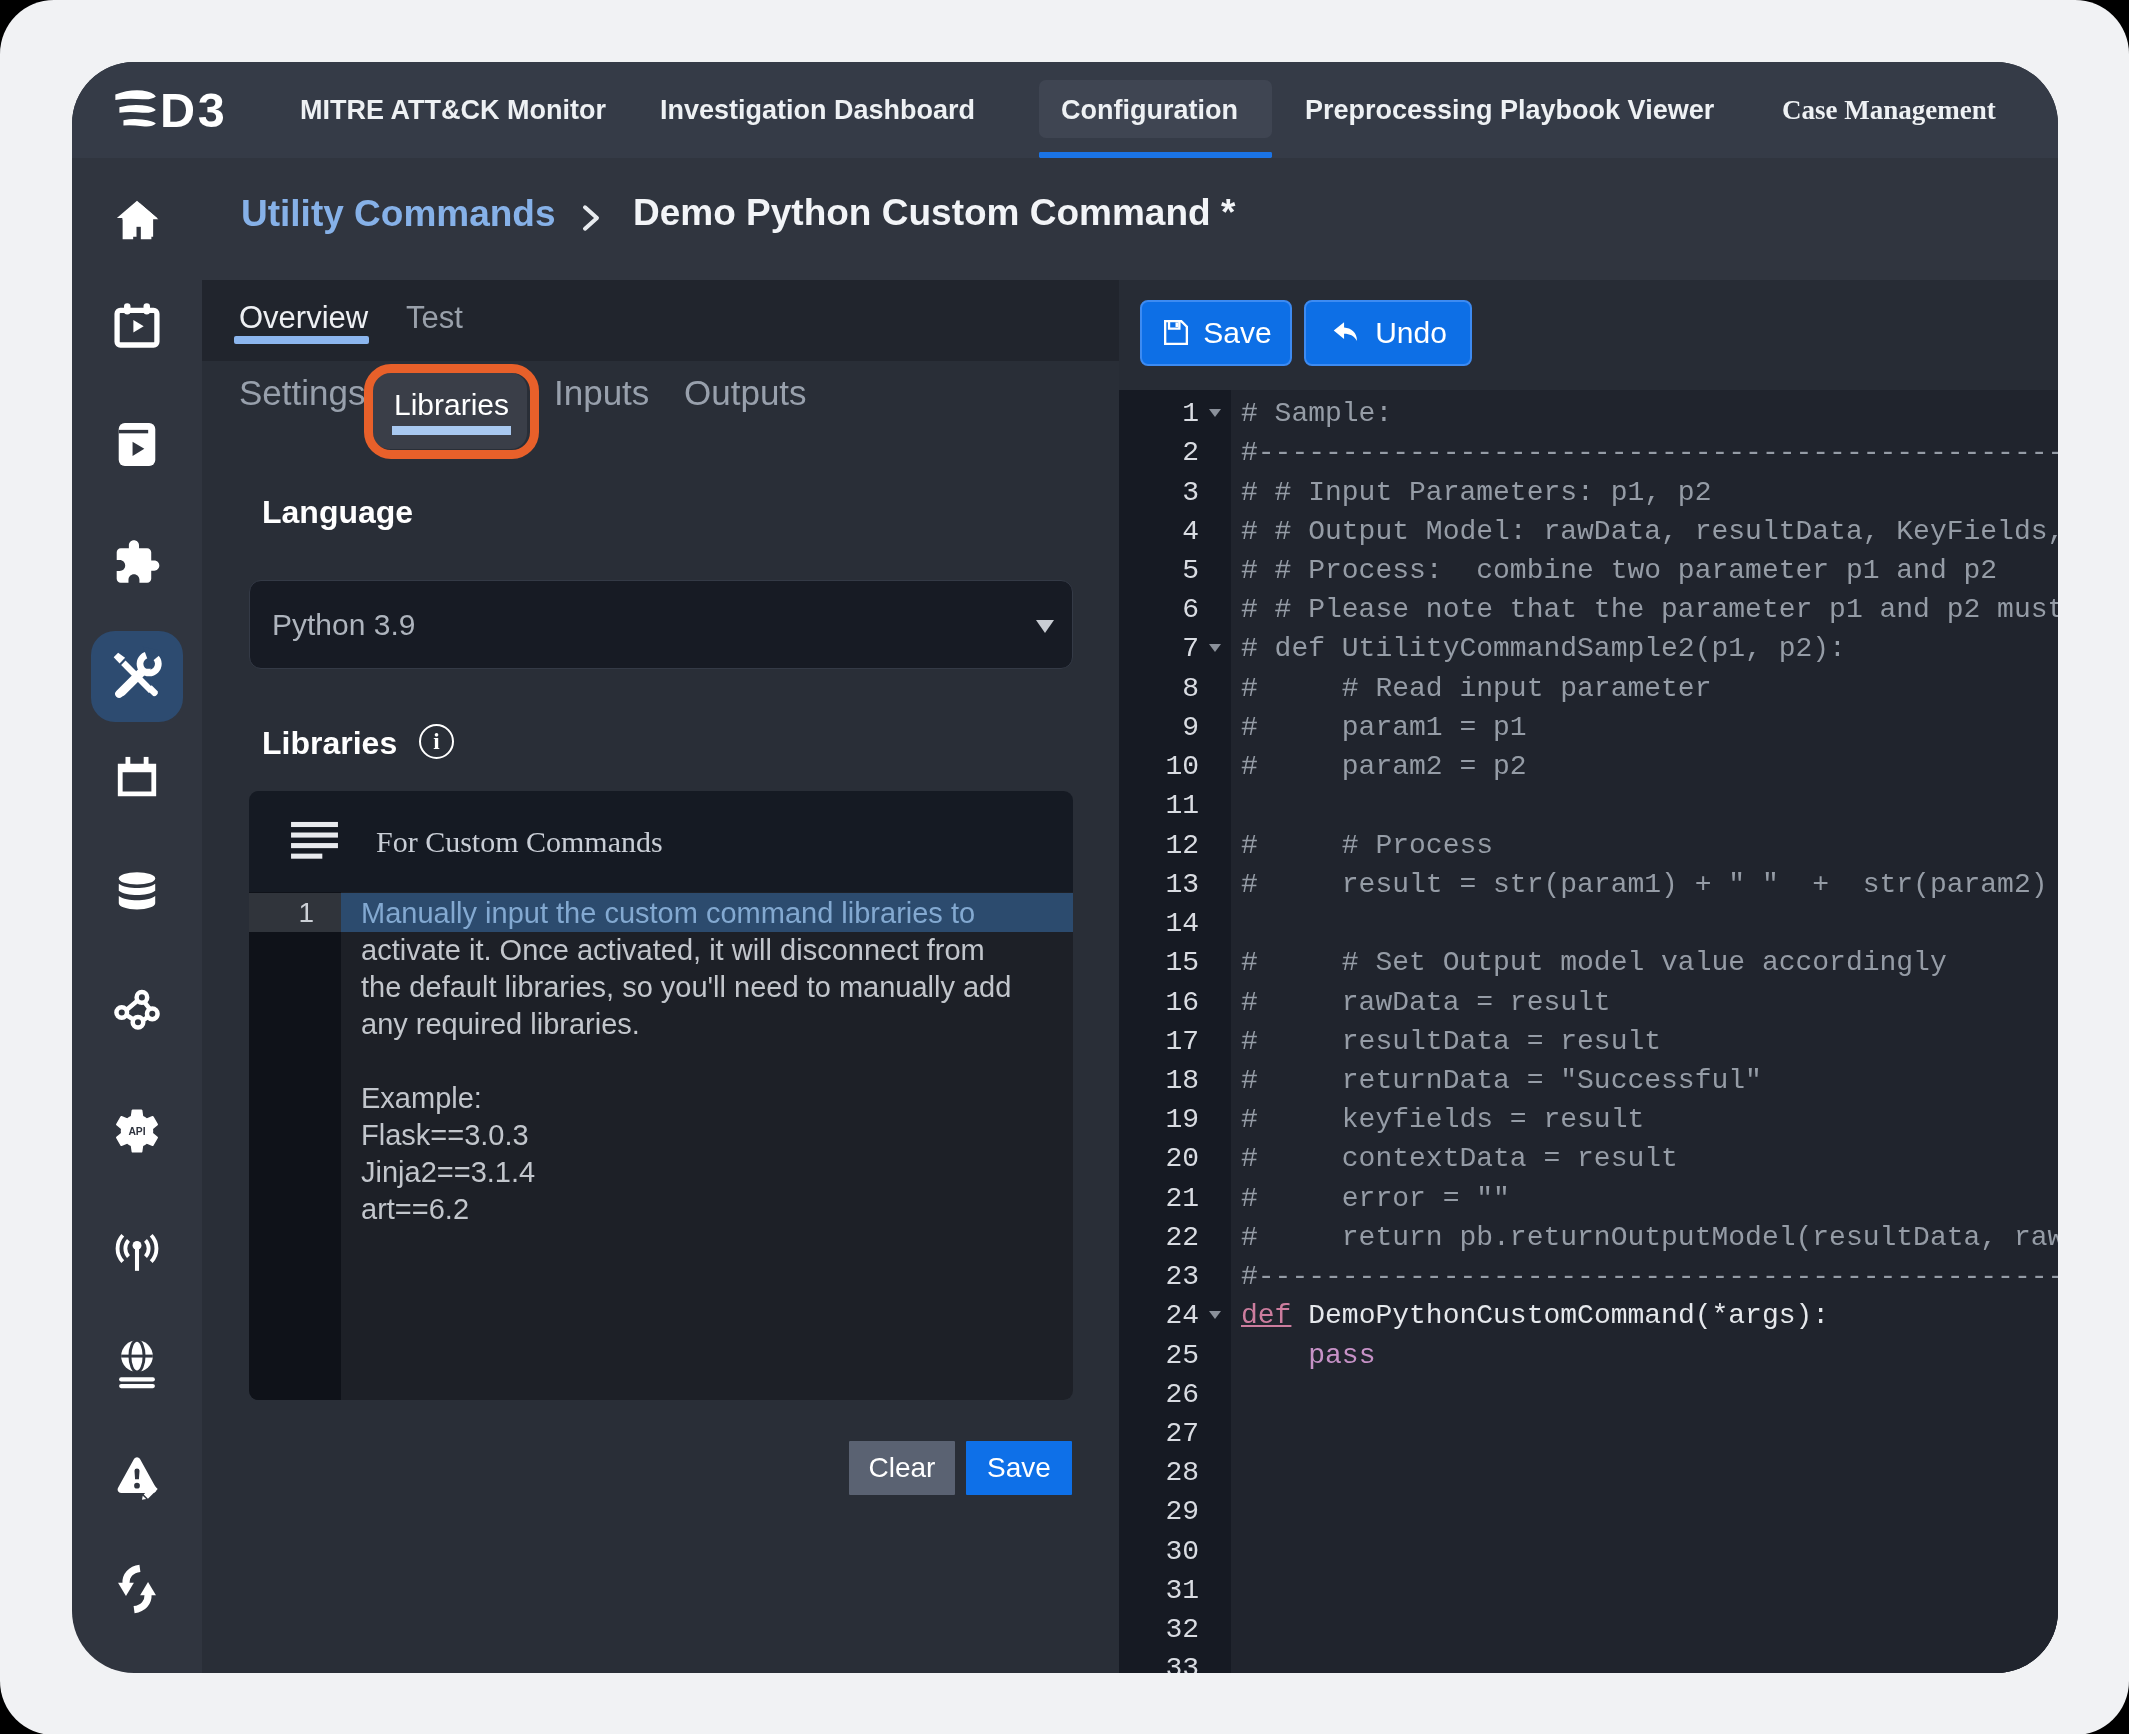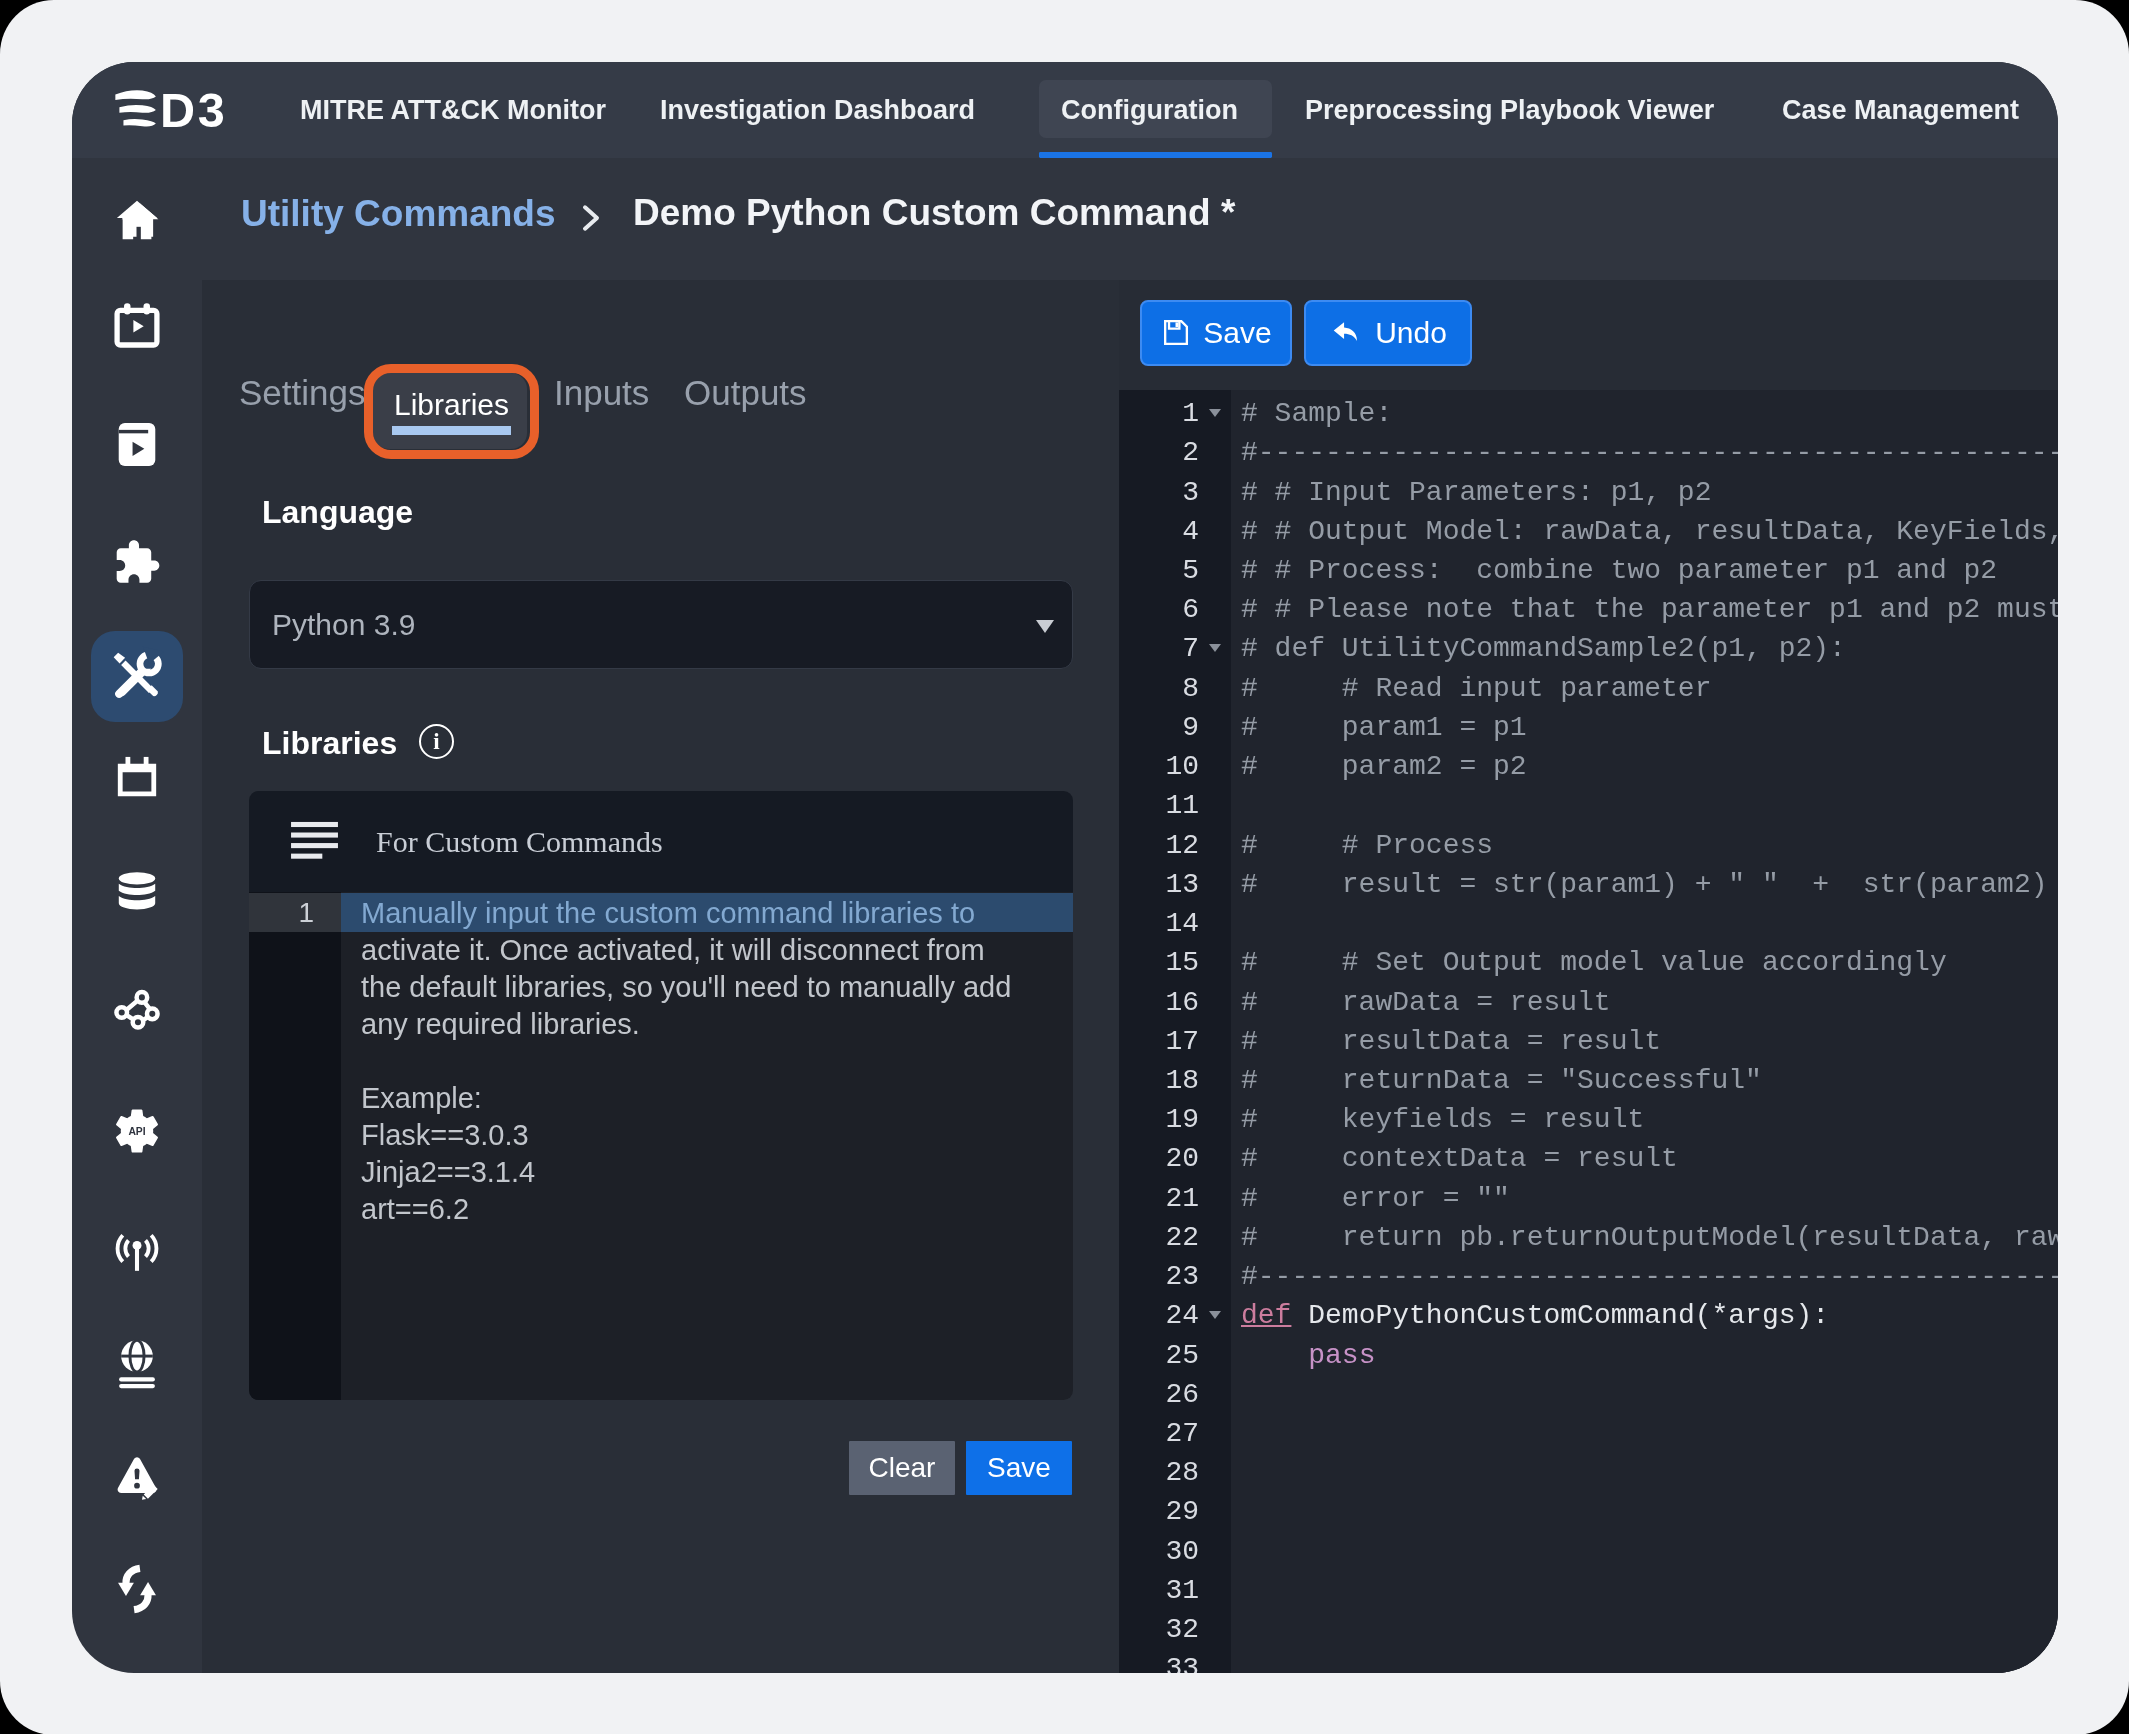--- a/index.html
+++ b/index.html
@@ -70,21 +70,21 @@
       <path fill="#fff" d="M2 8 Q22 0 42 2 Q58 4 62 11 Q56 16 42 15 Q20 13 2 16 Z"></path>
       <path fill="#fff" d="M8 27 Q26 22 42 24 Q58 26 62 31 Q56 36 42 35 Q24 33 8 35 Z"></path>
       <path fill="#fff" d="M14 46 Q28 43 42 45 Q58 47 62 51 Q56 57 42 55 Q26 53 14 54 Z"></path>
       <text x="68" y="56" fill="#fff" font-family="Liberation Sans" font-weight="700" font-size="72" letter-spacing="4">D3</text>
     </svg>
     <div class="nav-pill" style="left:967px;width:233px;"></div>
     <div class="nav-item" style="left:228px;">MITRE ATT&amp;CK Monitor</div>
     <div class="nav-item" style="left:989px;">Configuration</div>
     <div class="nav-item" style="left:588px;">Investigation Dashboard</div>
     <div class="nav-item" style="left:1233px;">Preprocessing Playbook Viewer</div>
-    <div class="nav-item" style="left:1710px;">Case Management</div>
+    <div class="nav-item" style="left:1710px;font-family:Liberation Serif, serif;">Case Management</div>
     <div class="nav-under" style="left:967px;width:233px;"></div>
   </div>
 
   <div class="crumb">
     <svg style="position:absolute;left:47px;top:41px" width="42" height="42" viewBox="0 0 24 24">
         <path fill="#fff" d="M12 2.5 1.5 11.5 H4.5 V21.5 H10 V15.5 H14 V21.5 H19.5 V11.5 H22.5 Z"></path>
       </svg>
     <span style="position:absolute;left:169px;top:35px;color:#86b1e8;font-size:37px;font-weight:700;">Utility Commands</span>
     <svg style="position:absolute;left:507px;top:46px" width="24" height="28" viewBox="0 0 36 42">
         <path d="M9 5 L27 21 L9 37" fill="none" stroke="#e8ebef" stroke-width="6" stroke-linecap="round" stroke-linejoin="round"></path>
@@ -199,20 +199,25 @@
         <g transform="translate(59,0) scale(3.0833333333333335)">
           <path fill="none" stroke="#fff" stroke-width="3.4" d="M13.4 2.1 C9 2.7 6.5 5.6 6.7 9.3"></path>
           <path fill="#fff" d="M2.9 9 10.5 9 6.7 15.4 Z"></path>
           <path fill="none" stroke="#fff" stroke-width="3.4" d="M10.6 21.9 C15 21.3 17.5 18.4 17.3 14.7"></path>
           <path fill="#fff" d="M13.5 15 21.1 15 17.3 8.6 Z"></path>
         </g>
       </svg>
     </div>
 
   <div class="leftpanel">
+    <div class="tabstrip">
+      <div class="tab1">Overview</div>
+      <div class="tab1u"></div>
+      <div class="tab2">Test</div>
+    </div>
     <div class="subtabs">
       <div class="stab" style="left:37px;">Settings</div>
       <div class="pill"></div>
       <div class="ring"></div>
       <div class="stab-lib">Libraries</div>
       <div class="stab-lib-u"></div>
       <div class="stab" style="left:352px;">Inputs</div>
       <div class="stab" style="left:482px;">Outputs</div>
     </div>
     <div class="h1" style="top:214px;">Language</div>

